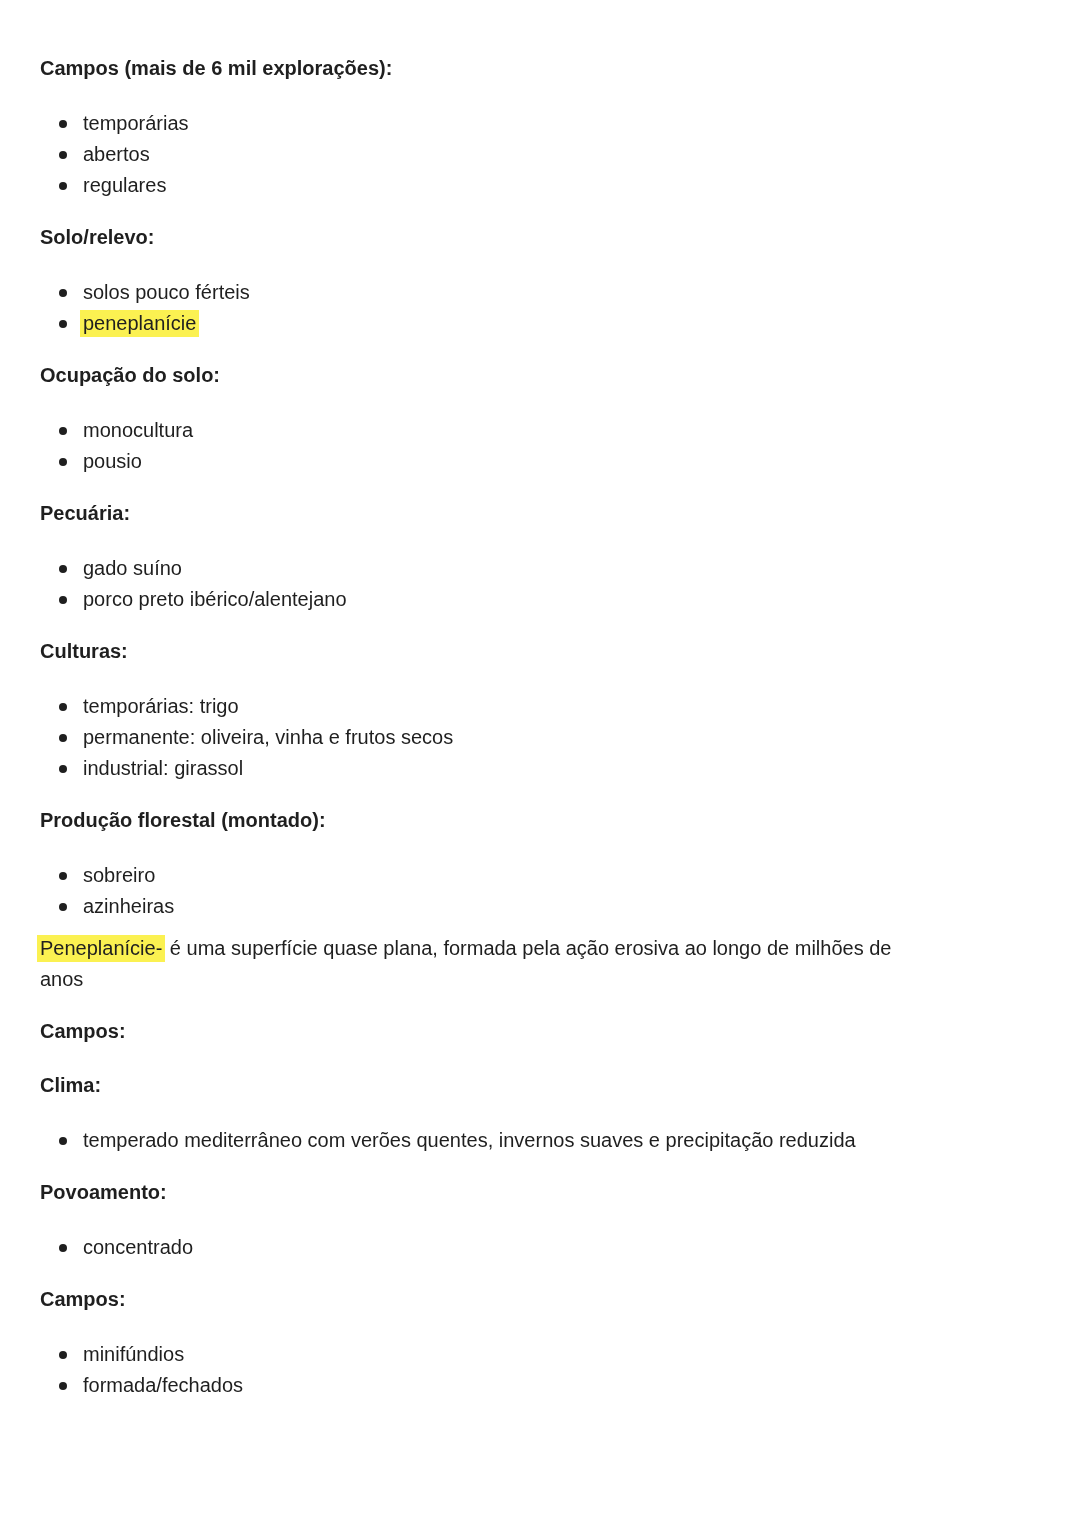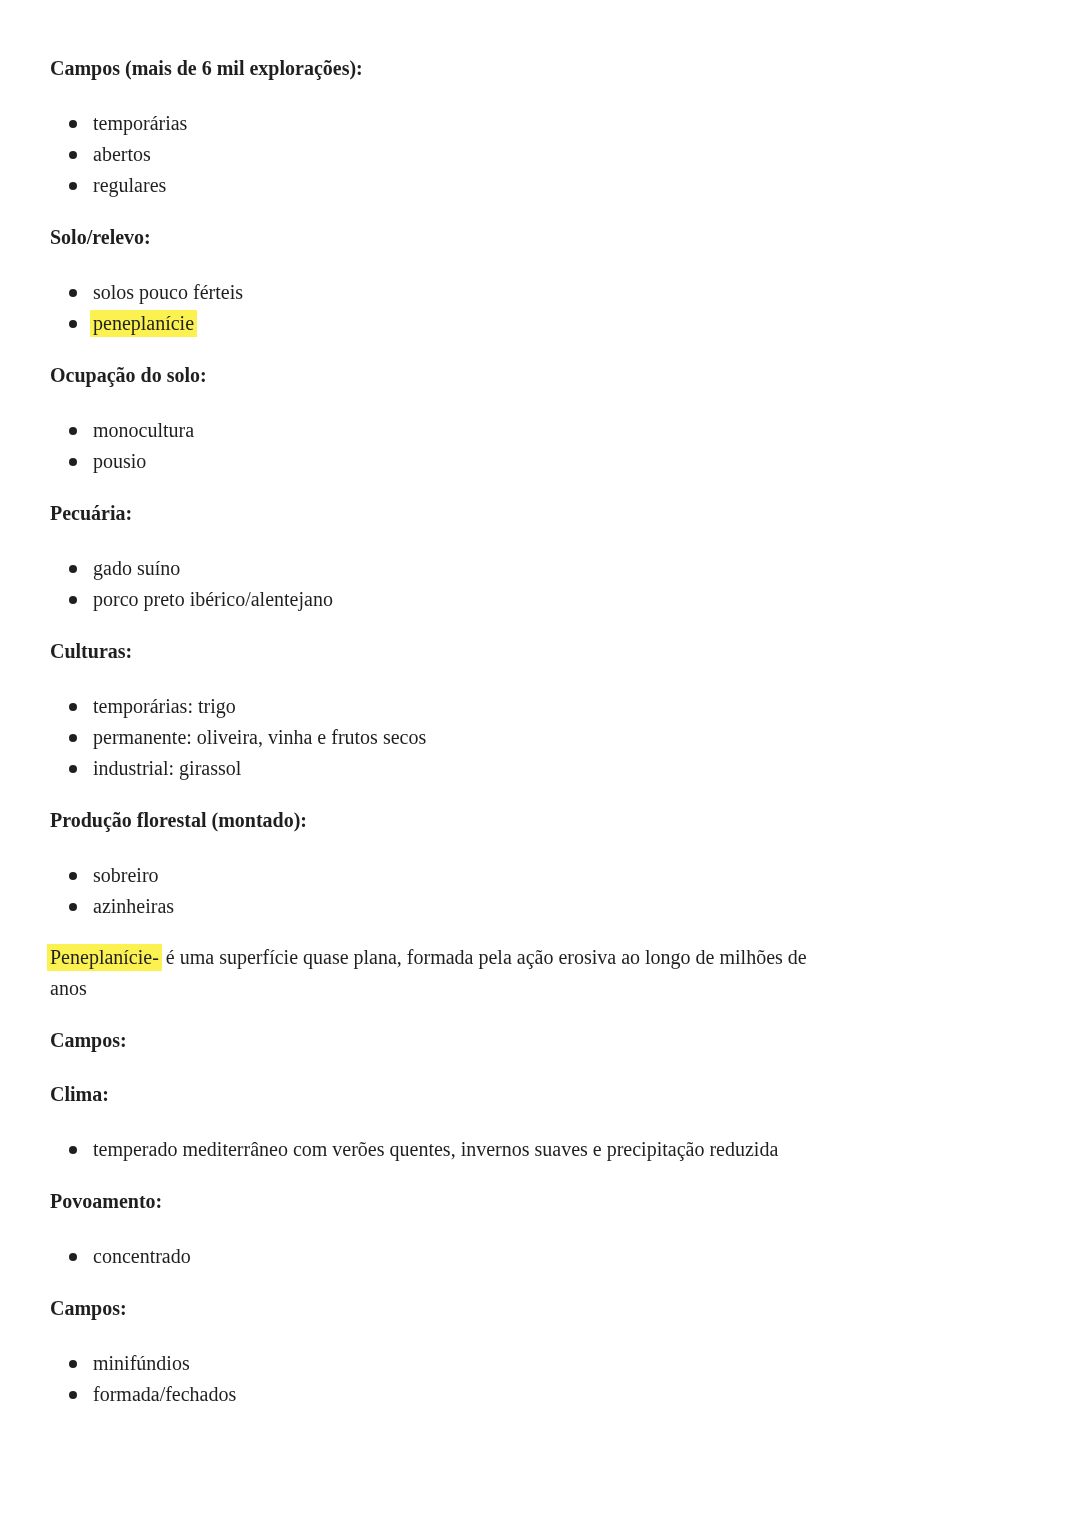--- a/index.html
+++ b/index.html
@@ -13,22 +13,21 @@
     box-sizing:border-box;
     background:#ffffff;
     overflow:hidden;
     font-family:"Liberation Sans","DejaVu Sans",sans-serif;
     color:var(--text-color);
   }
   .page{
     box-sizing:border-box;
     width:1080px;
     height:1107px;
-    padding:56px 60px 50px 50px;
-    font-family:Liberation Serif, serif;
+    padding:56px 60px 50px 40px;
   }
   .block-heading{
     font-size:20px;
     font-weight:700;
     line-height:24px;
     margin:24px 0 0 0;
     color:var(--text-color);
   }
   .block-heading:first-child{margin-top:0;}
   .block-heading + .block-heading{margin-top:30px;}
@@ -46,21 +45,21 @@
   .bullet-icon{
     position:absolute;
     left:19px;
     top:12px;
     width:8px;
     height:8px;
     border-radius:50%;
     background:var(--text-color);
   }
   .definition-paragraph{
-    margin:20px 0 0 0;
+    margin:11px 0 0 0;
     font-size:20px;
     line-height:31px;
     max-width:975px;
   }
   .hl{
     background:var(--hl-color);
     padding:2px 3px 3px 3px;
     margin:0 -1px 0 -3px;
     text-align:right;
   }

